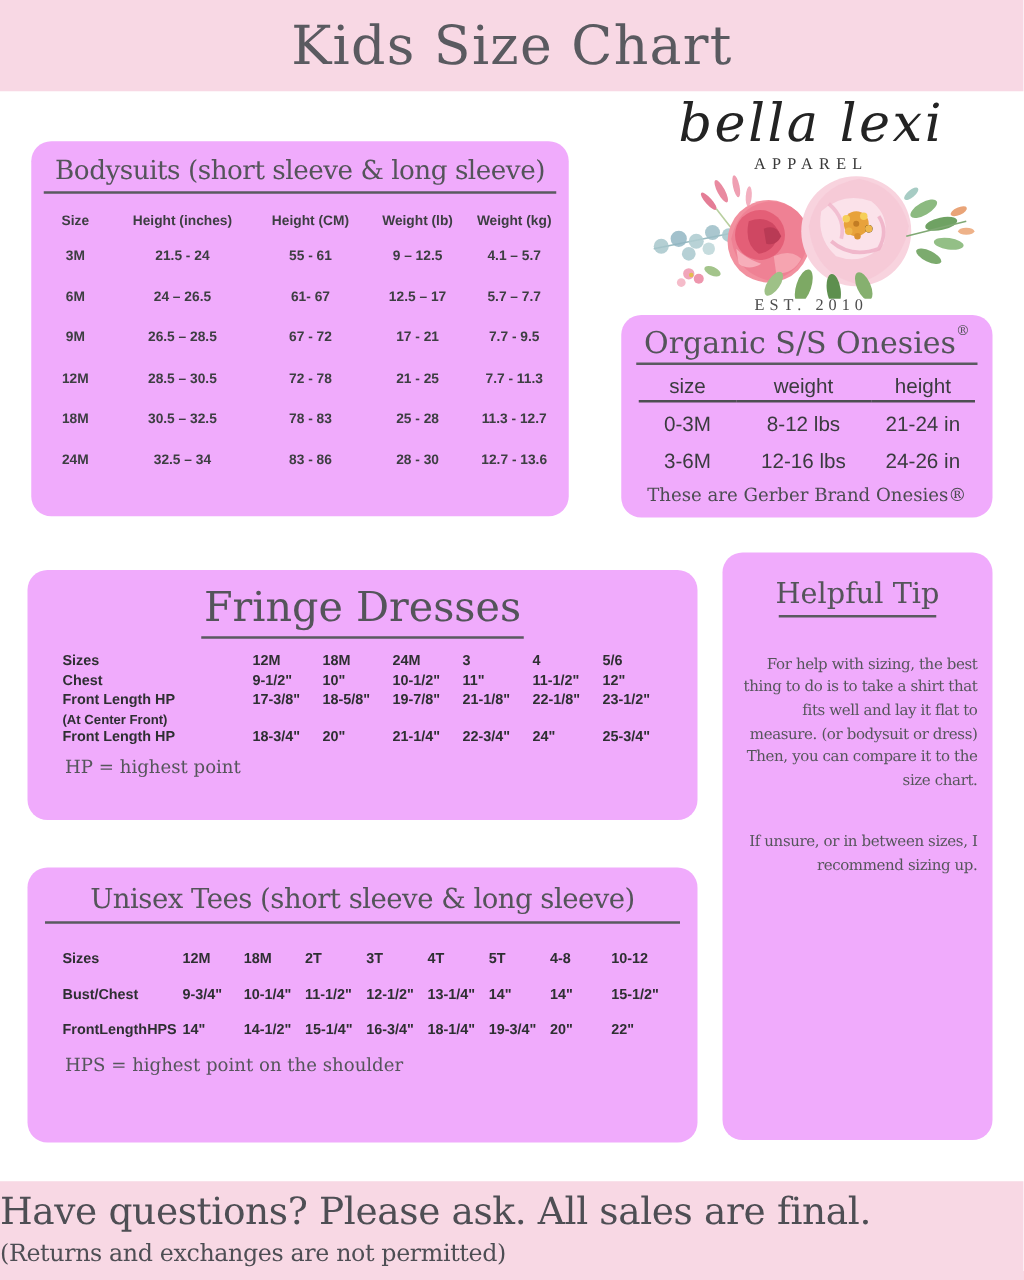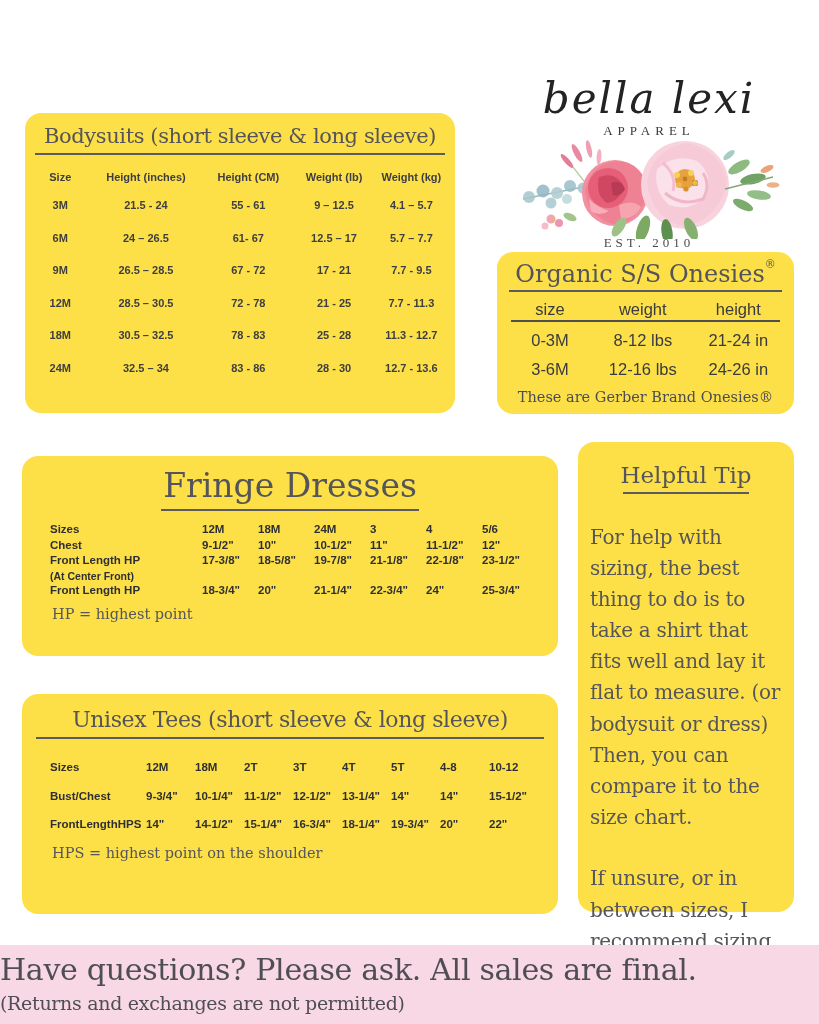--- a/index.html
+++ b/index.html
@@ -19,21 +19,21 @@
     position: absolute; left: 0; top: 0; width: 819px; height: 73px;
     background: #f8d8e4;
     display: flex; align-items: center; justify-content: center;
   }
   .top-banner .title {
     font-size: 43px; color: #5a5a60; letter-spacing: 1px;
   }
 
   
   .panel {
-    position: absolute; background: #fde047; border-radius: 16px;
+    position: absolute; background: #f0abfc; border-radius: 16px;
   }
 
   
   .bodysuits { left: 25px; top: 113px; width: 430px; height: 300px; padding-top: 11px; }
   .bodysuits .panel-title {
     font-size: 21px; letter-spacing: -0.4px; text-align: center; white-space: nowrap;
     color: #54545a;
   }
   .rule { height: 2px; background: #5a5a60; }
   .bodysuits .rule { margin: 5px 10px 0 10px; }
@@ -90,21 +90,21 @@
     line-height: 15.5px; text-align: left;
   }
   .fringe .note { margin: 8px 0 0 30px; font-size: 14.5px; }
 
   
   .tip { left: 578px; top: 442px; width: 216px; height: 470px; padding: 20px 12px 0 12px; }
   .tip .panel-title { font-size: 23px; text-align: center; color: #54545a; }
   .tip .rule { width: 126px; margin: 4px auto 0 auto; height: 1.5px; }
   .tip p {
     font-family: "DejaVu Serif", serif; color: #55555b;
-    font-size: 20px; line-height: 1.56; text-align: left; letter-spacing: -0.3px;
+    font-size: 12px; line-height: 1.56; text-align: right; letter-spacing: -0.3px;
     margin-top: 28px;
   }
   .tip p.second { margin-top: 30px; }
 
   
   .unisex { left: 22px; top: 694px; width: 536px; height: 220px; padding-top: 13px; }
   .unisex .panel-title {
     font-size: 22px; letter-spacing: -0.4px; text-align: center; white-space: nowrap;
     color: #54545a;
   }
@@ -123,20 +123,23 @@
     background: #f8d8e4; text-align: left; padding-top: 5px;
   }
   .bottom-banner .line1 { font-size: 30px; color: #4e4e54; line-height: 40px; letter-spacing: -0.3px; }
   .bottom-banner .line2 { font-size: 19px; color: #4e4e54; line-height: 26px; letter-spacing: -0.3px; }
 </style>
 </head>
 <body>
 
 <div id="canvas">
 
+  <div class="top-banner">
+    <div class="title slab">Kids Size Chart</div>
+  </div>
 
   <div class="panel bodysuits">
     <div class="panel-title slab">Bodysuits (short sleeve &amp; long sleeve)</div>
     <div class="rule"></div>
     <div class="bs-table">
       <div class="bs-row">
         <div class="bs-cell bs-c0">Size</div>
         <div class="bs-cell bs-c1">Height (inches)</div>
         <div class="bs-cell bs-c2">Height (CM)</div>
         <div class="bs-cell bs-c3">Weight (lb)</div>

